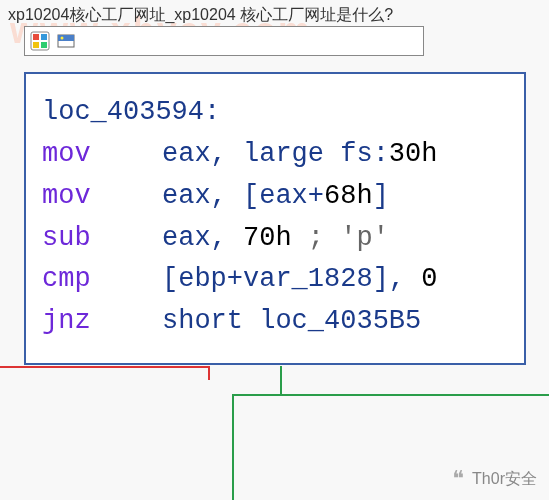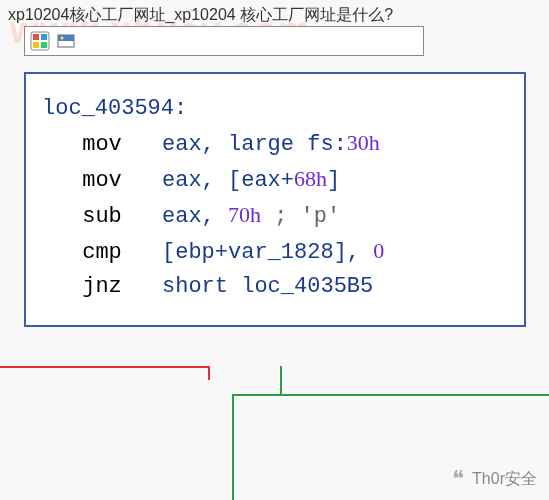--- a/index.html
+++ b/index.html
@@ -57,29 +57,29 @@
     }
     .code-block {
       position: absolute;
       top: 72px;
       left: 24px;
       width: 502px;
       border: 2px solid #3a5fa8;
       background: #fff;
       padding: 18px 16px 20px 16px;
       font-family: "Courier New", monospace;
-      font-size: 22px;
+      font-size: 27px;
       line-height: 1.55;
       z-index: 3;
     }
     .code-line { white-space: pre; }
-    .mnemonic { color: #000000; font-weight: normal; display: inline-block; text-align: center; }
+    .mnemonic { color: #6d28d9; font-weight: normal; display: inline-block; }
     .mnem-col { display: inline-block; width: 120px; }
     .reg { color: #1a3a8a; }
-    .num-green { color: #6d28d9; font-family: Liberation Serif, serif; }
+    .num-green { color: #000000; }
     .punct { color: #1a3a8a; }
     .varname { color: #1a3a8a; }
     .comment { color: #666; }
     .label-line { color: #1a3a8a; }
     .connector-red {
       position: absolute;
       left: 0;
       top: 366px;
       width: 210px;
       height: 2px;

